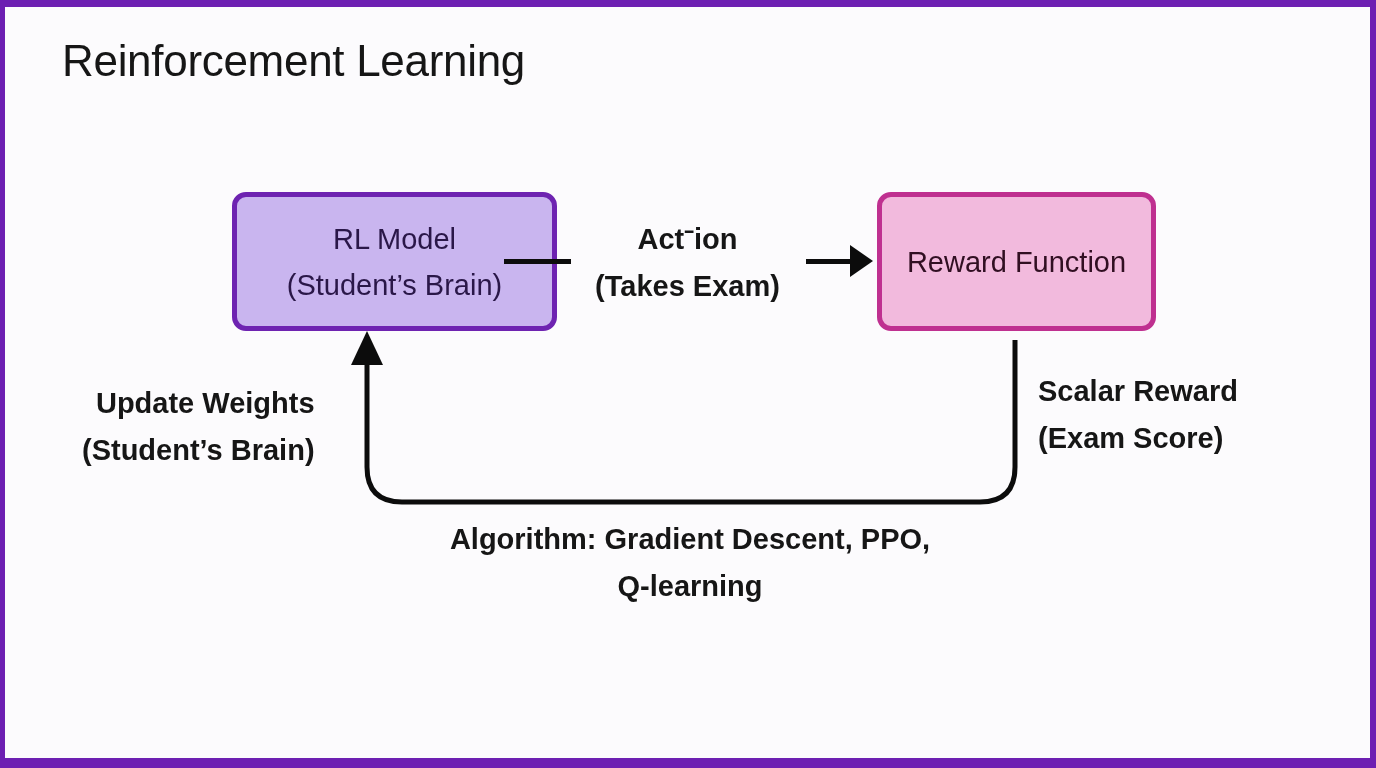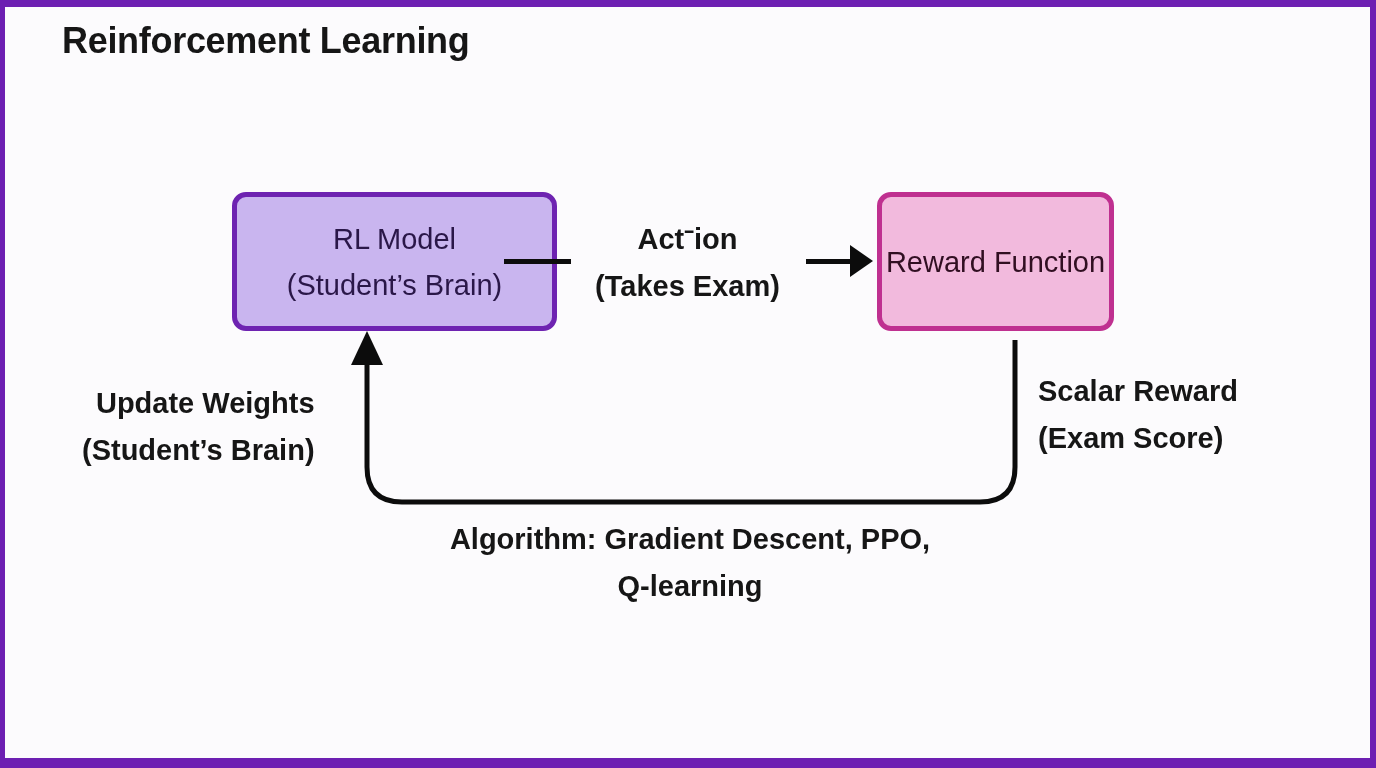--- a/index.html
+++ b/index.html
@@ -27,23 +27,23 @@
   .frame {
     position: absolute; inset: 0;
     border-style: solid;
     border-color: var(--frame-border);
     border-width: 7px 6px 10px 5px;
     pointer-events: none;
     z-index: 10;
   }
   .title {
     position: absolute;
-    left: 62px; top: 20px;
-    font-size: 36px;
-    font-weight: 700;
+    left: 62px; top: 36px;
+    font-size: 44px;
+    font-weight: 400;
     letter-spacing: -0.3px;
     color: var(--text);
   }
   .node {
     position: absolute;
     border-radius: 14px;
     border-width: 5px;
     border-style: solid;
     display: flex;
     flex-direction: column;
@@ -54,21 +54,21 @@
     line-height: 46px;
     font-weight: 400;
   }
   .node-rl {
     left: 232px; top: 192px; width: 325px; height: 139px;
     background: var(--rl-fill);
     border-color: var(--rl-border);
     color: var(--rl-text);
   }
   .node-reward {
-    left: 877px; top: 192px; width: 237px; height: 139px;
+    left: 877px; top: 192px; width: 279px; height: 139px;
     background: var(--reward-fill);
     border-color: var(--reward-border);
     color: var(--reward-text);
   }
   .edge-label {
     position: absolute;
     font-size: 29px;
     line-height: 47px;
     color: var(--text);
     font-weight: bold;

